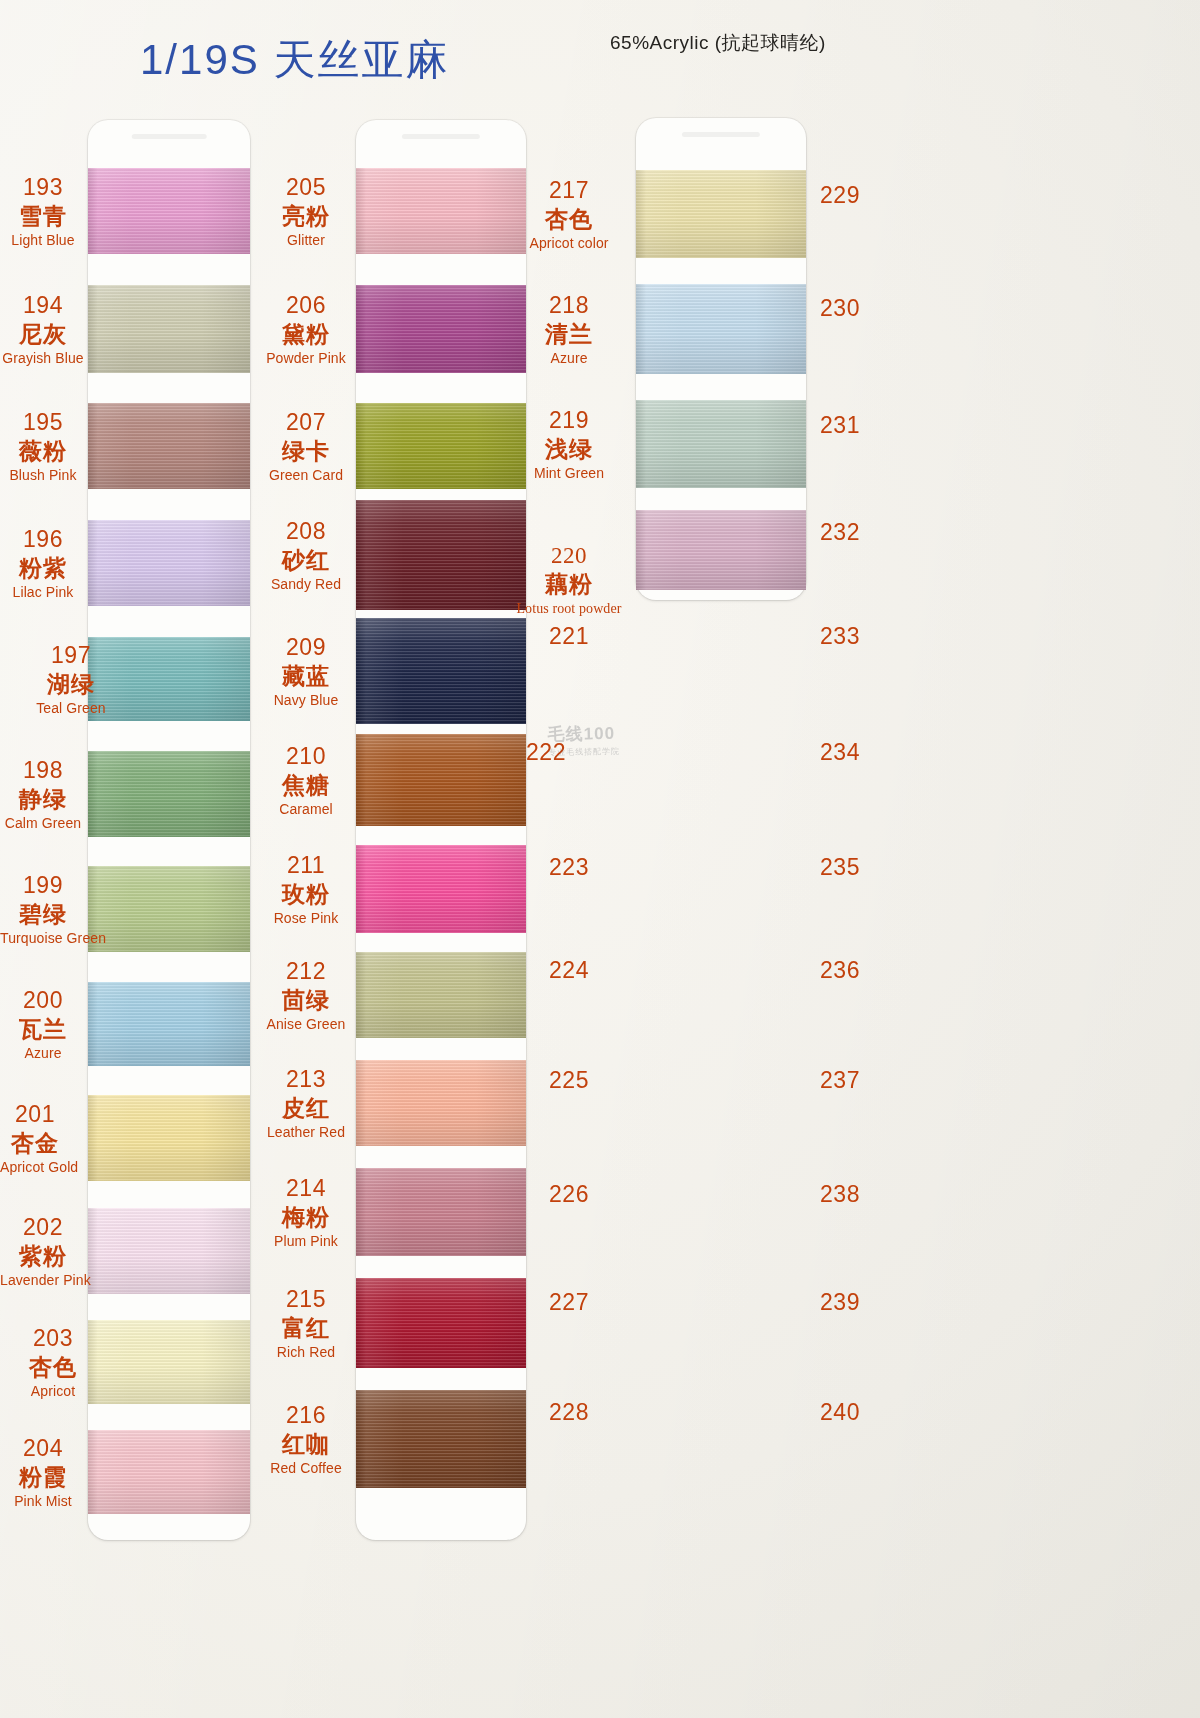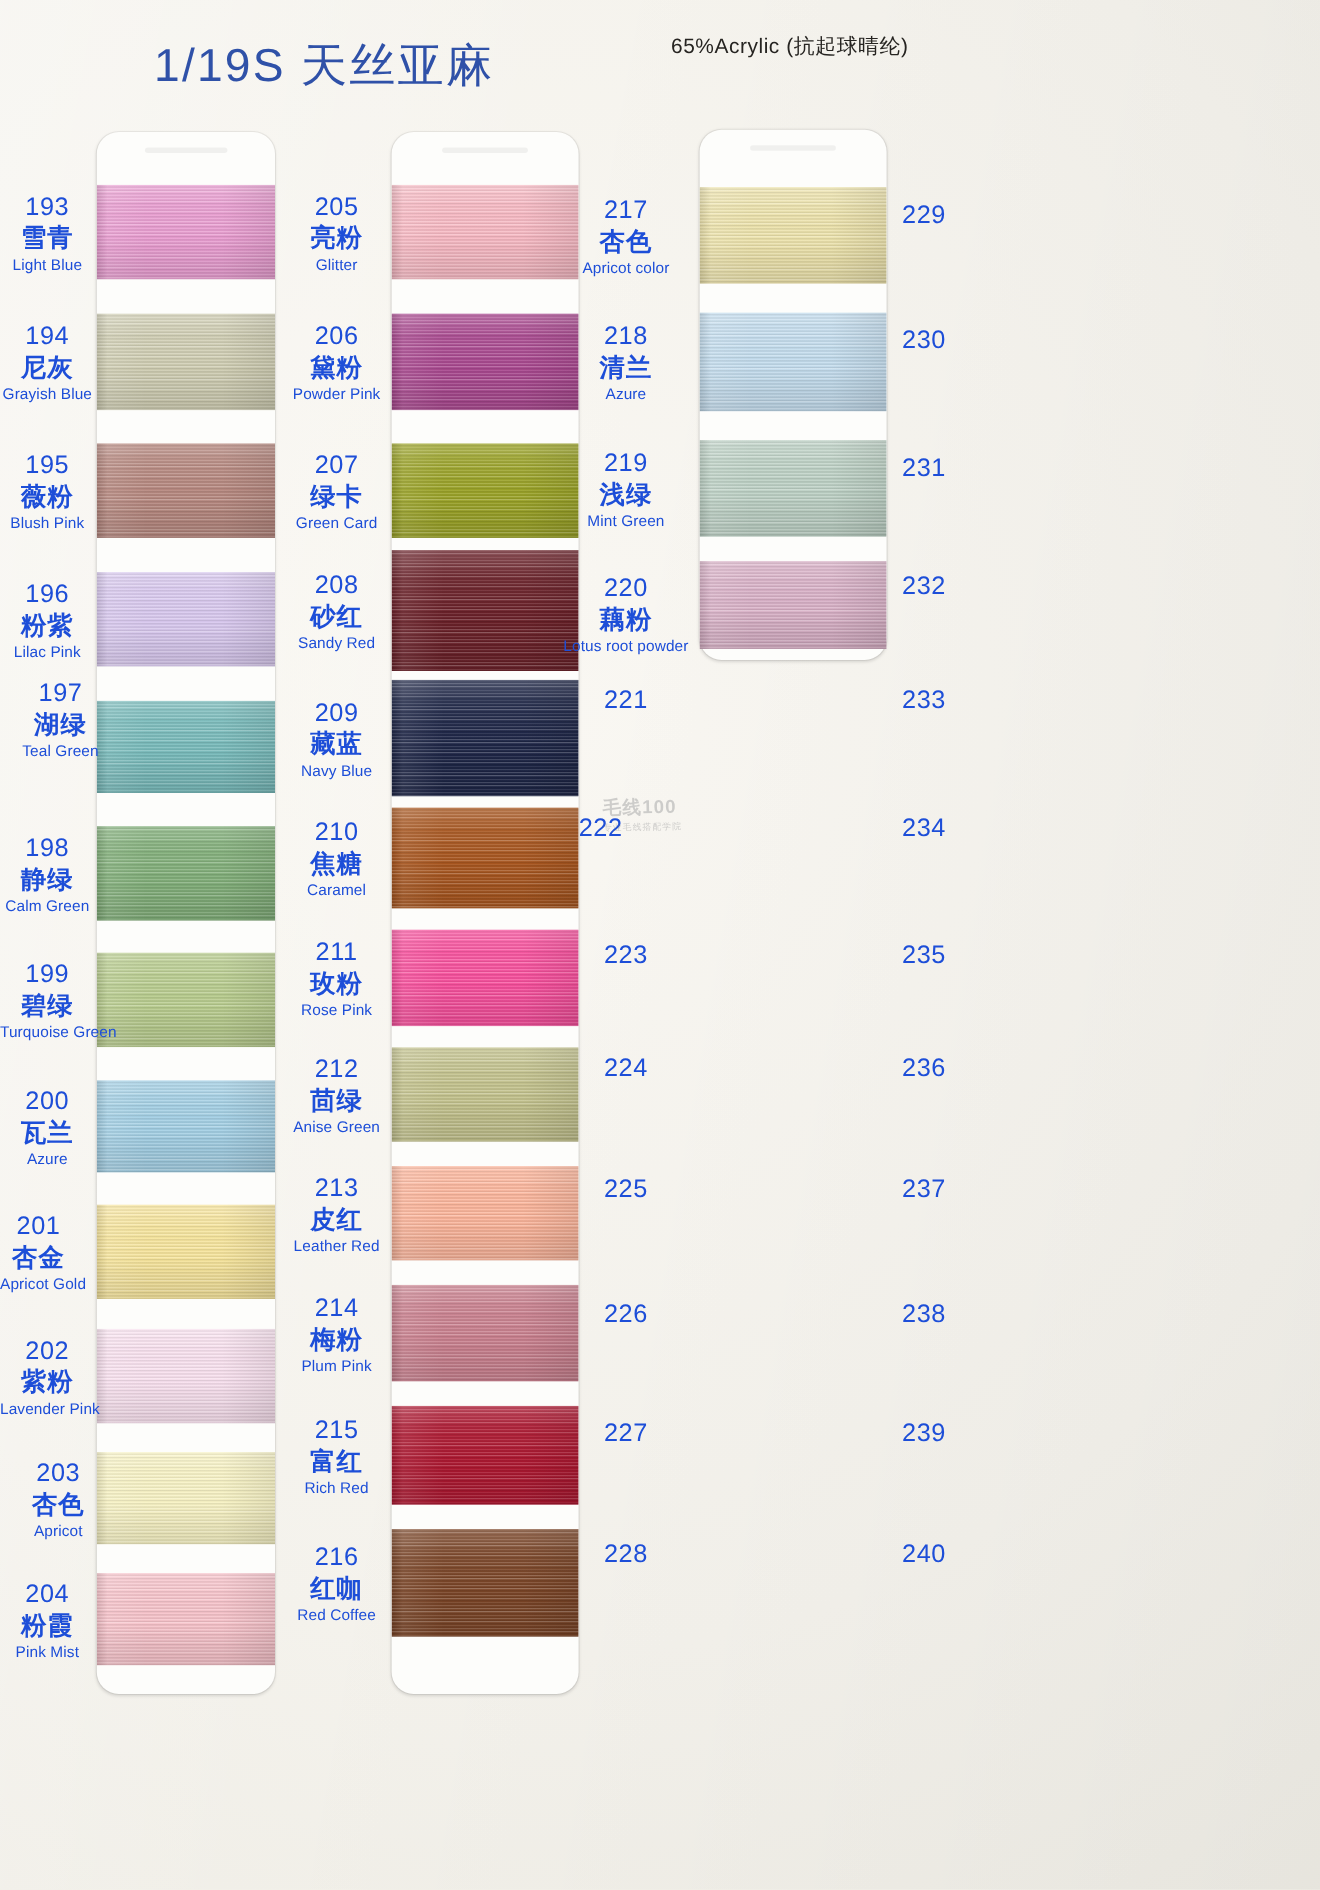--- a/index.html
+++ b/index.html
@@ -86,21 +86,21 @@
       rgba(255,255,255,0.08) 6%,
       rgba(255,255,255,0.00) 28%,
       rgba(0,0,0,0.00) 70%,
       rgba(0,0,0,0.07) 100%);
   }
 
   
   .lbl{
     position:absolute;
     text-align:center;
-    color:#1d4ed8;
+    color:#c2410c;
     line-height:1.06;
     white-space:nowrap;
   }
   .lbl .num{font-size:23px;letter-spacing:.5px;}
   .lbl .cn{font-size:23px;font-weight:700;margin-top:5px;letter-spacing:1px;}
   .lbl .en{font-size:14px;margin-top:4px;letter-spacing:.1px;}
   .lbl.numonly .num{font-size:23px;}
 
   
   .watermark{
@@ -216,21 +216,21 @@
     <div class="lbl" style="left: 0px; width: 86px; top: 410px;">
       <div class="num">195</div>
       <div class="cn">薇粉</div>
       <div class="en">Blush Pink</div>
     </div>
     <div class="lbl" style="left: 0px; width: 86px; top: 527px;">
       <div class="num">196</div>
       <div class="cn">粉紫</div>
       <div class="en">Lilac Pink</div>
     </div>
-    <div class="lbl" style="left: 0px; width: 110px; top: 617px;">
+    <div class="lbl" style="left: 0px; width: 110px; top: 643px; padding-left: 16px;">
       <div class="num">197</div>
       <div class="cn">湖绿</div>
       <div class="en">Teal Green</div>
     </div>
     <div class="lbl" style="left: 0px; width: 86px; top: 758px;">
       <div class="num">198</div>
       <div class="cn">静绿</div>
       <div class="en">Calm Green</div>
     </div>
     <div class="lbl" style="left: 0px; width: 86px; top: 873px;">
@@ -431,21 +431,21 @@
     <div class="lbl" style="left: 505px; width: 128px; top: 293px;">
       <div class="num">218</div>
       <div class="cn">清兰</div>
       <div class="en">Azure</div>
     </div>
     <div class="lbl" style="left: 505px; width: 128px; top: 408px;">
       <div class="num">219</div>
       <div class="cn">浅绿</div>
       <div class="en">Mint Green</div>
     </div>
-    <div class="lbl" style="left: 505px; width: 128px; top: 522px;">
+    <div class="lbl" style="left: 505px; width: 128px; top: 544px; font-family: Liberation Serif, serif;">
       <div class="num">220</div>
       <div class="cn">藕粉</div>
       <div class="en">Lotus root powder</div>
     </div>
     <div class="lbl numonly" style="left: 505px; width: 128px; top: 624px;">
       <div class="num">221</div>
     </div>
     <div class="lbl numonly" style="left: 482px; width: 128px; top: 740px;">
       <div class="num">222</div>
     </div>

